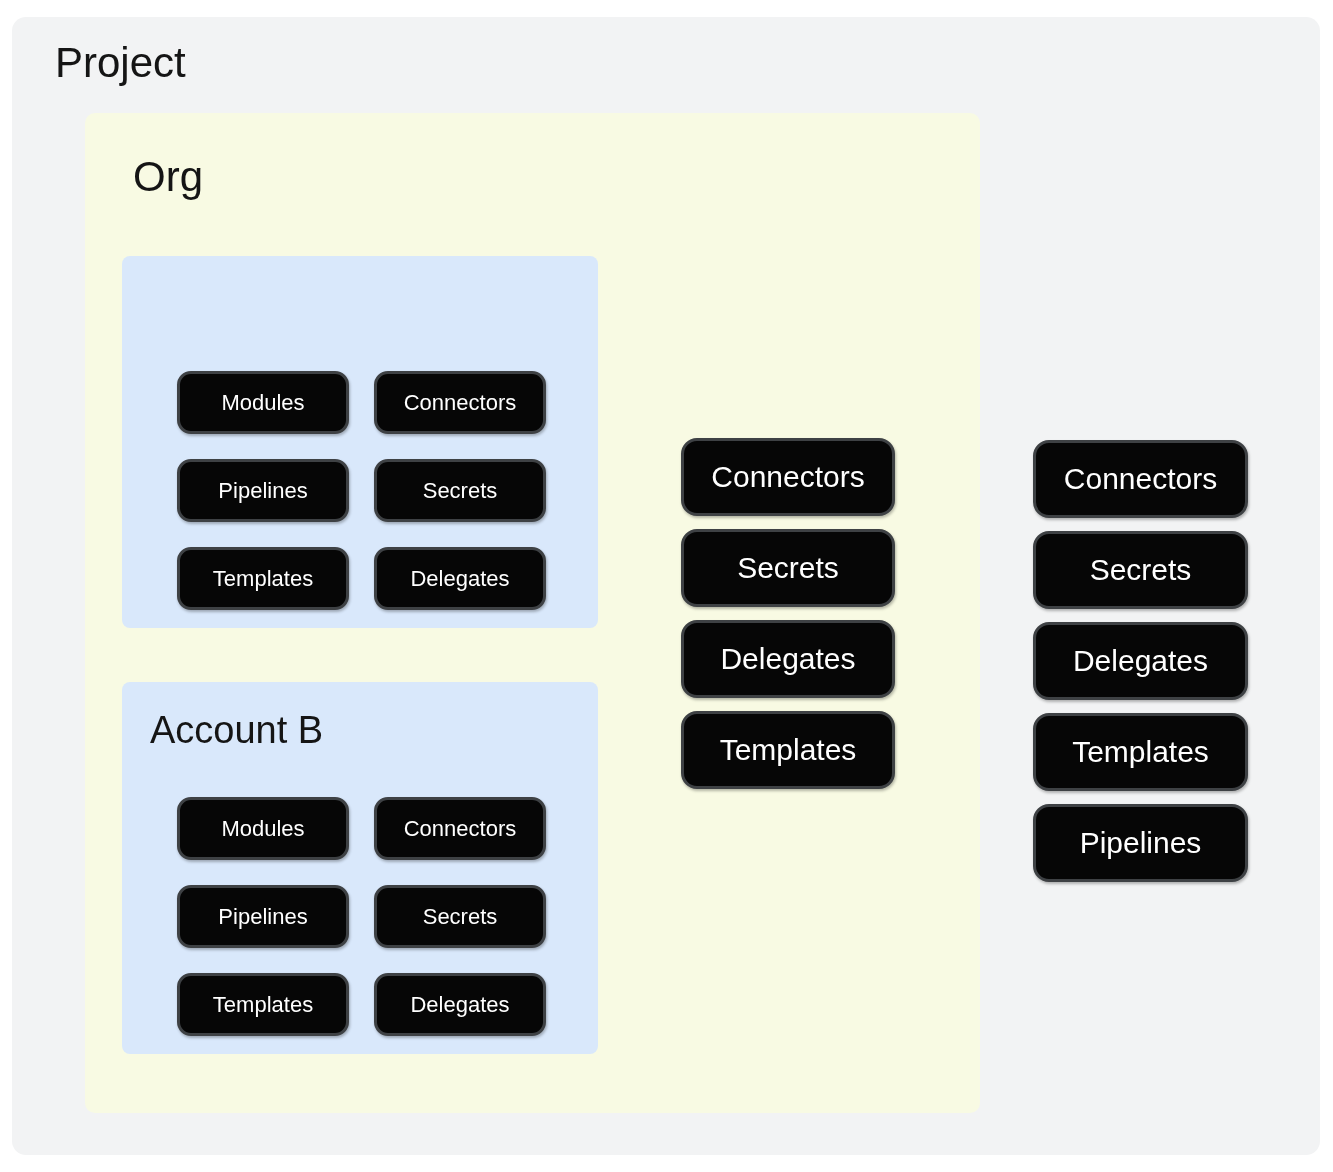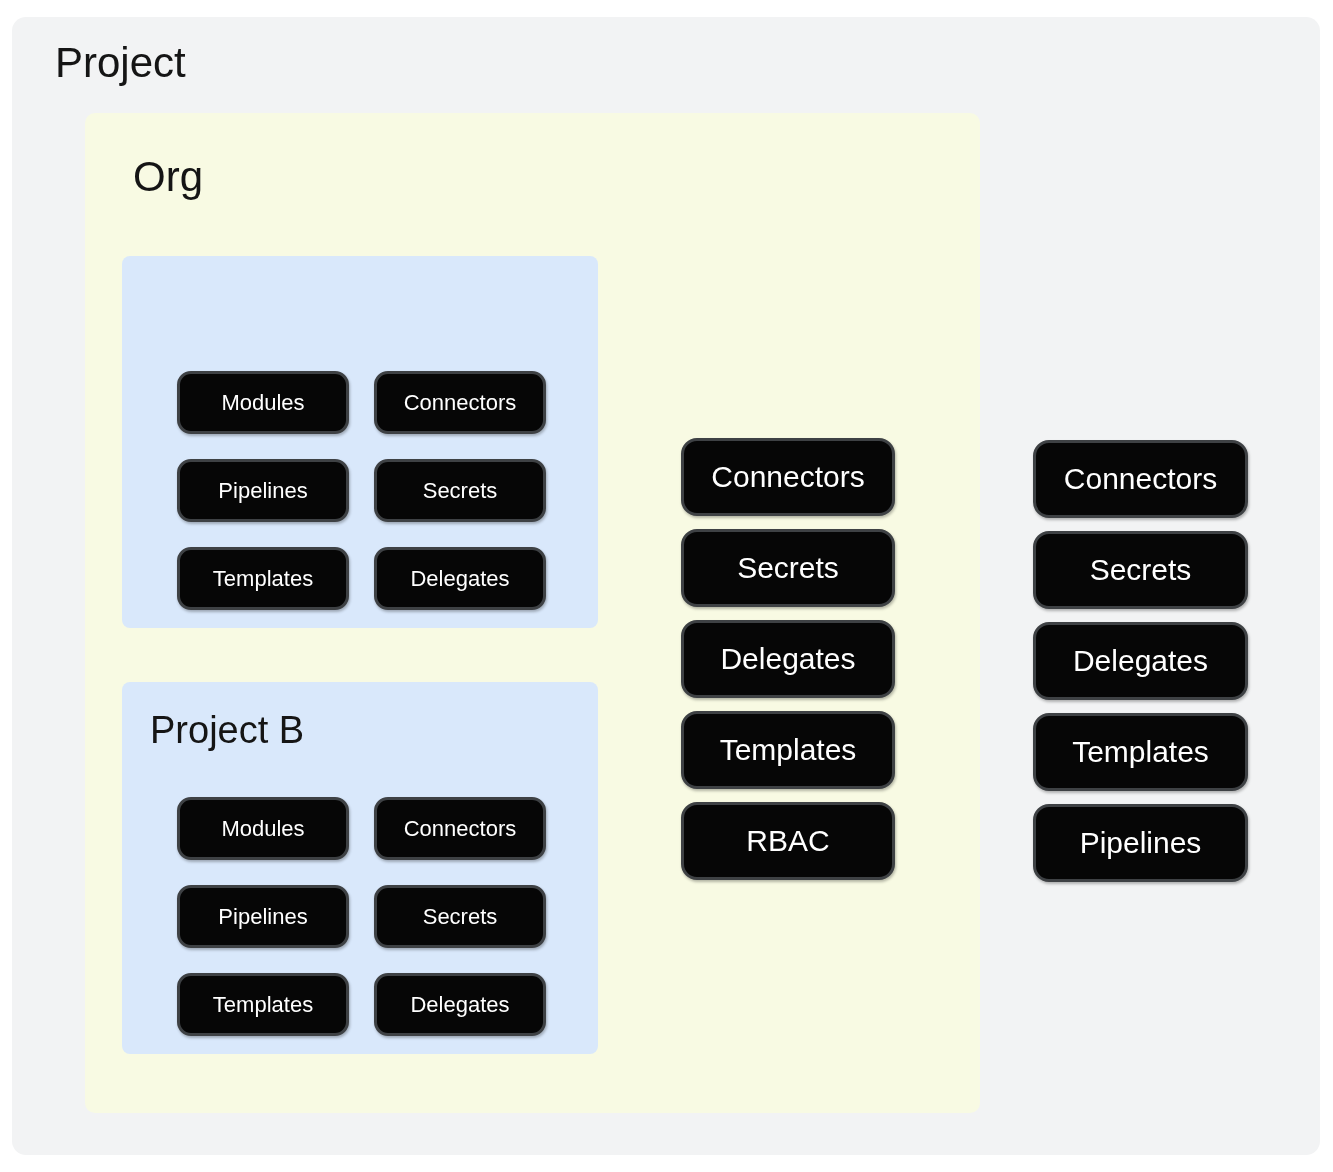--- a/index.html
+++ b/index.html
@@ -123,37 +123,36 @@
         <div class="pill pill-small">Modules</div>
         <div class="pill pill-small">Connectors</div>
         <div class="pill pill-small">Pipelines</div>
         <div class="pill pill-small">Secrets</div>
         <div class="pill pill-small">Templates</div>
         <div class="pill pill-small">Delegates</div>
       </div>
     </div>
 
     <div class="project-box project-b">
-      <div class="project-title">Project B</div>
+      <div class="project-title">Account B</div>
       <div class="project-grid">
         <div class="pill pill-small">Modules</div>
         <div class="pill pill-small">Connectors</div>
         <div class="pill pill-small">Pipelines</div>
         <div class="pill pill-small">Secrets</div>
         <div class="pill pill-small">Templates</div>
         <div class="pill pill-small">Delegates</div>
       </div>
     </div>
 
     <div class="org-col">
       <div class="pill pill-large">Connectors</div>
       <div class="pill pill-large">Secrets</div>
       <div class="pill pill-large">Delegates</div>
       <div class="pill pill-large">Templates</div>
-      <div class="pill pill-large">RBAC</div>
     </div>
   </div>
 
   <div class="account-col">
     <div class="pill pill-large">Connectors</div>
     <div class="pill pill-large">Secrets</div>
     <div class="pill pill-large">Delegates</div>
     <div class="pill pill-large">Templates</div>
     <div class="pill pill-large">Pipelines</div>
   </div>

